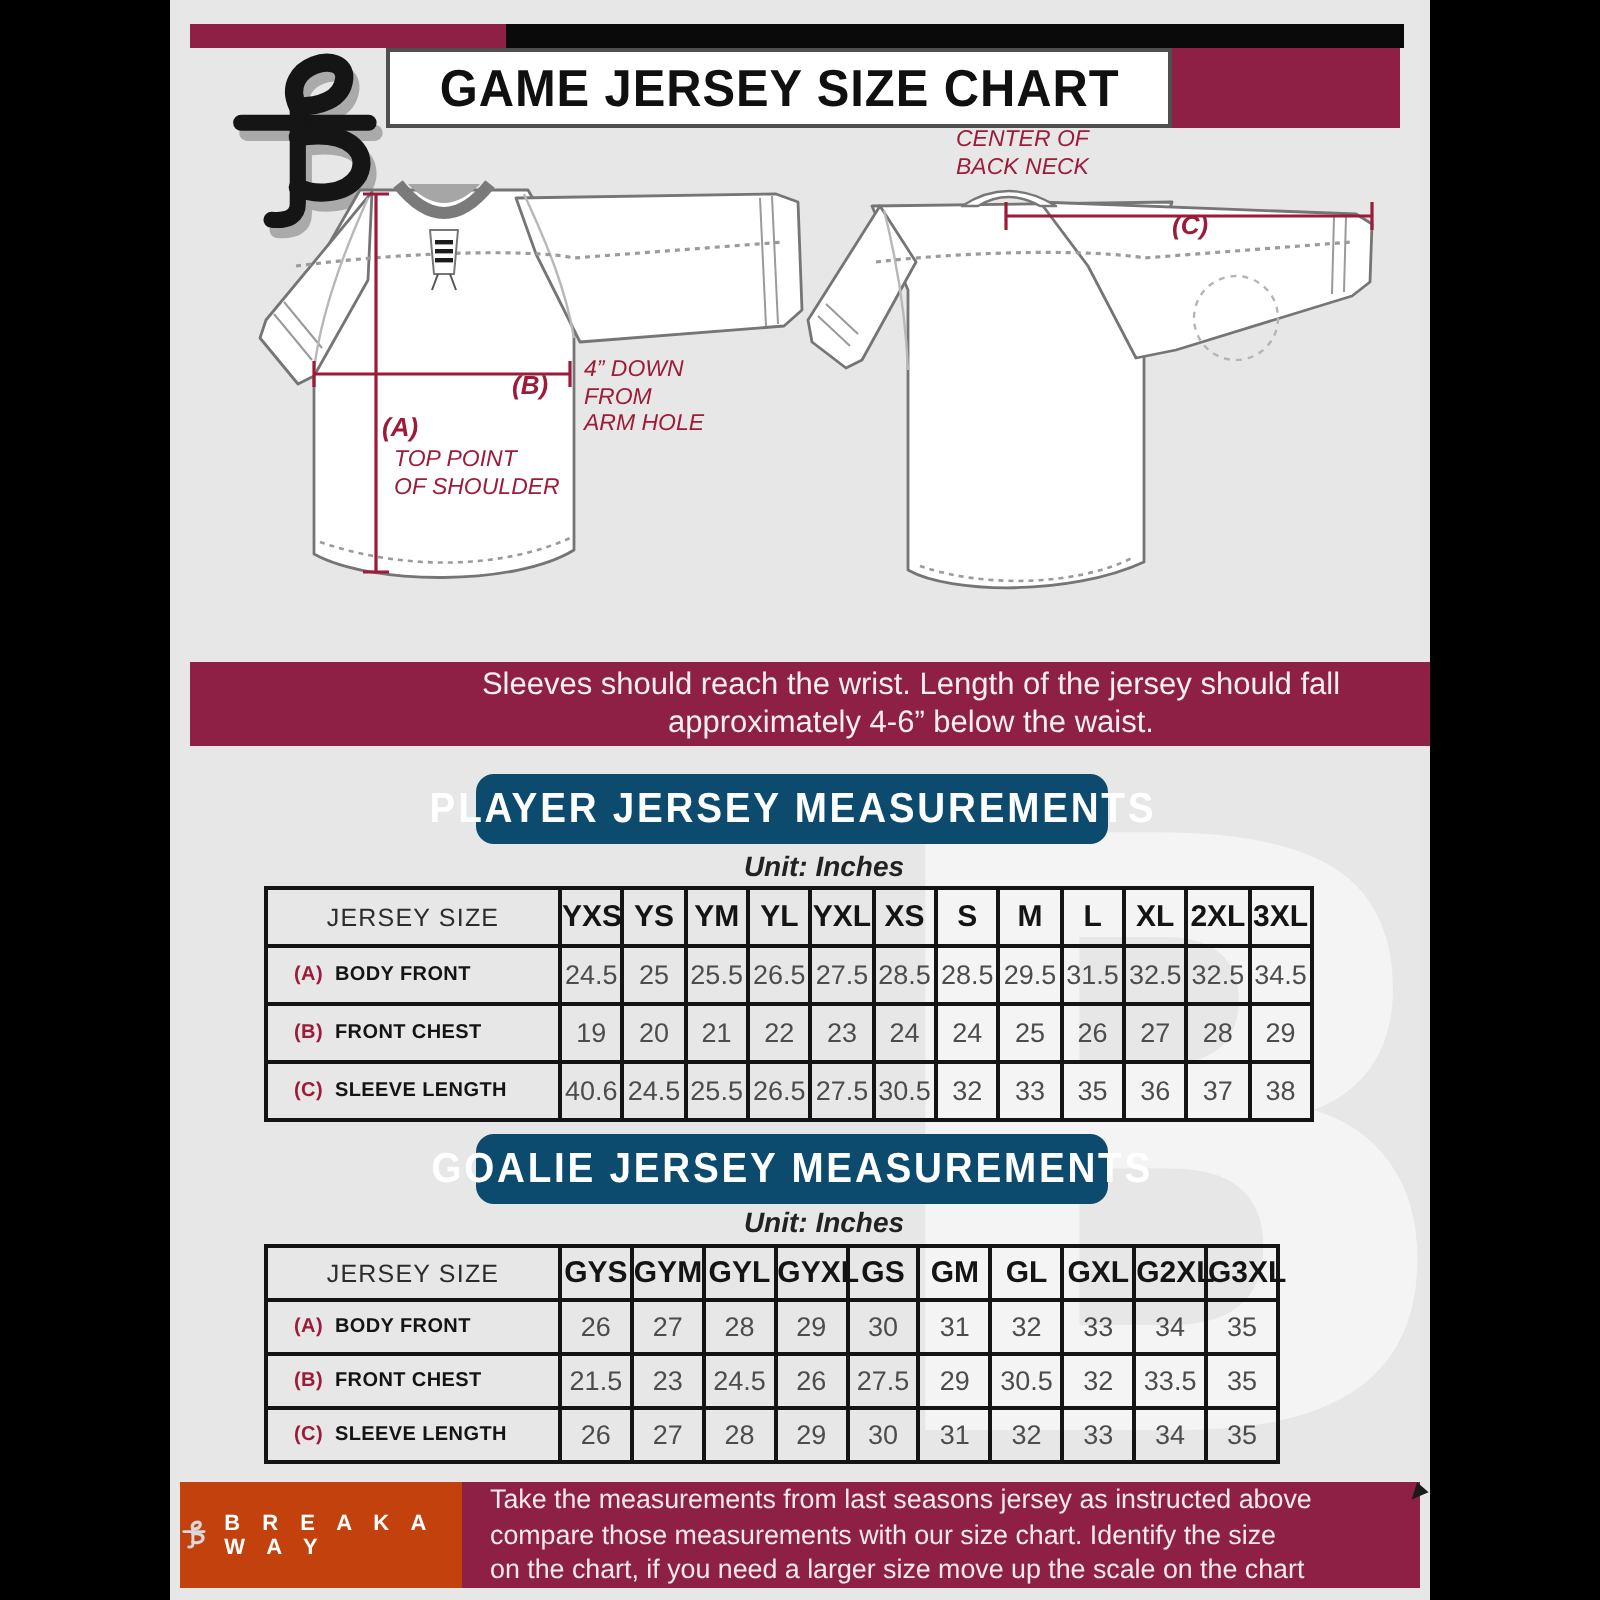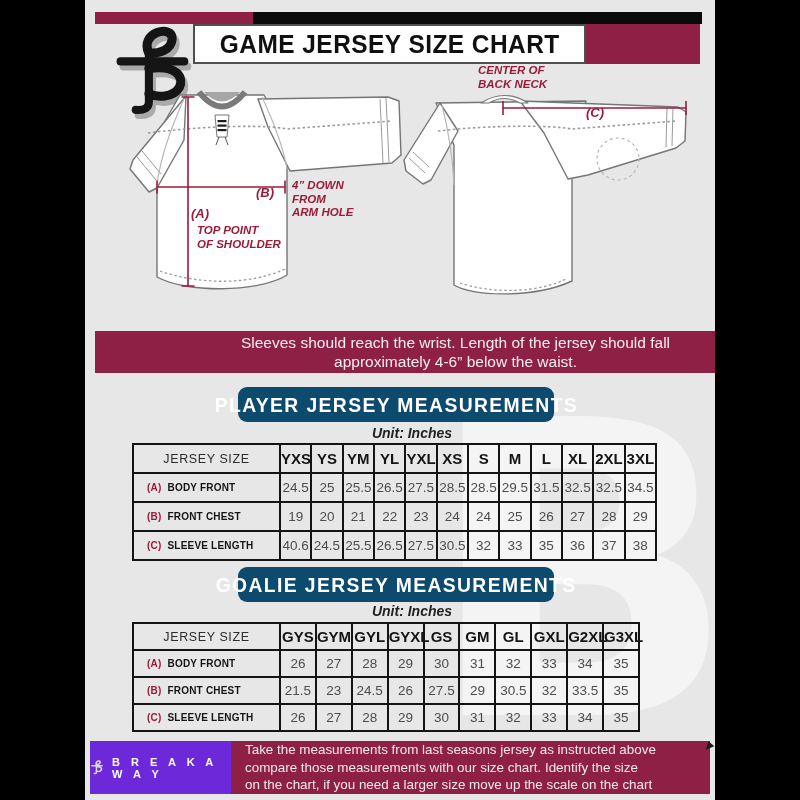--- a/index.html
+++ b/index.html
@@ -27,21 +27,21 @@
     border:2px solid #4f4f4f;box-sizing:border-box;
     display:flex;align-items:center;justify-content:center;
   }
   .title-box h1{
     margin:0;font-size:26px;font-weight:bold;color:#101010;letter-spacing:.5px;
     transform:scaleX(.94);white-space:nowrap;
   }
   .title-side{left:501px;top:24px;width:114px;height:40px;}
   .logo-top{left:22px;top:24px;width:104px;height:96px;}
   
-  .ann{color:#9c1b38;font-style:italic;font-weight:bold;font-size:11.5px;
+  .ann{color:#9c1b38;font-style:italic;font-weight:normal;font-size:11.5px;
        line-height:13.5px;white-space:pre-line;}
   .ann-tag{color:#9c1b38;font-style:italic;font-weight:bold;font-size:13px;}
   
   .info-banner{
     left:10px;top:331px;width:721px;height:42px;
     display:flex;align-items:center;justify-content:center;text-align:center;
     color:#f6eef2;font-size:15.5px;line-height:19.5px;white-space:pre-line;
   }
   
   .section-title{
@@ -65,21 +65,21 @@
   table.size-table .corner{font-size:12.5px;font-weight:normal;color:#2c2c2c;letter-spacing:.6px;}
   table.size-table .size-h{font-size:15px;font-weight:bold;color:#141414;}
   table.size-table td{font-size:13.5px;color:#4c4c4c;}
   table.size-table .rowlab{text-align:left;padding-left:13px;font-size:10px;color:#141414;
     font-weight:bold;letter-spacing:.2px;white-space:nowrap;}
   table.size-table .rowlab .tag{color:#9c1b38;font-weight:bold;margin-right:6px;}
   .ptable tr{height:29px;}
   .gtable tr{height:27px;}
   
   .footer{left:5px;top:741px;width:620px;height:53px;display:flex;}
-  .footer .fblack{width:141px;background:#6d28d9;display:flex;align-items:center;justify-content:center;gap:6px;}
+  .footer .fblack{width:141px;background:#c2410c;display:flex;align-items:center;justify-content:center;gap:6px;}
   .footer .fblack .brand{color:#fff;font-size:11px;font-weight:bold;letter-spacing:4px;}
   .footer .fmaroon{flex:1;display:flex;align-items:center;}
   .footer .fmaroon .ftext{
     color:#f3e9ed;font-size:13.4px;line-height:17.6px;padding:4px 10px 4px 14px;
     white-space:pre-line;
   }
   .cursor{
     position:absolute;left:707px;top:742px;width:0;height:0;z-index:50;
     border-left:7px solid #1a1a1a;border-top:3px solid transparent;border-bottom:6px solid transparent;
     transform:rotate(18deg);

